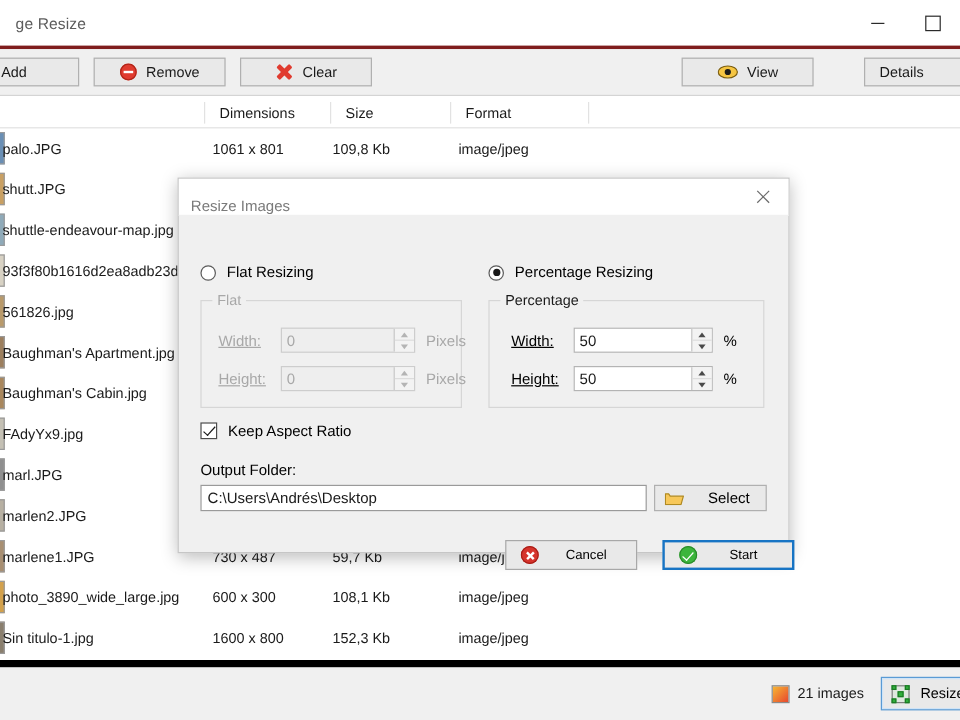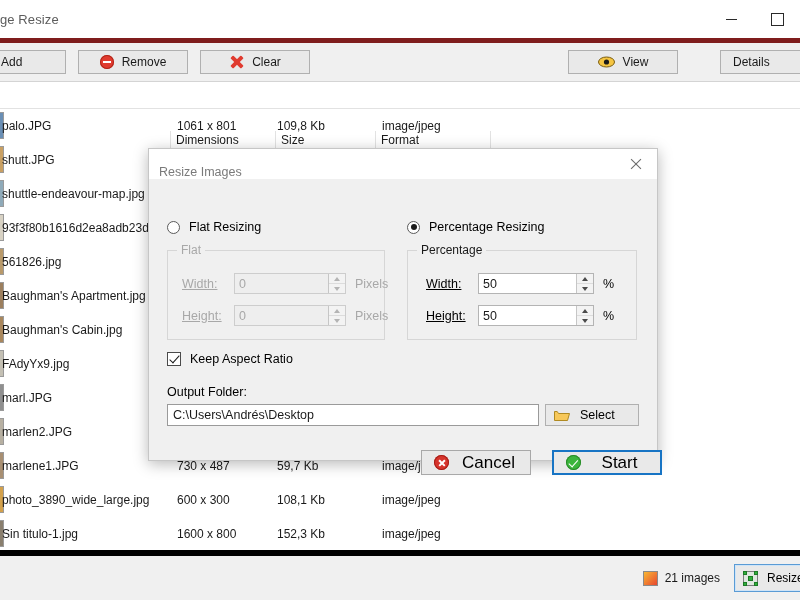--- a/index.html
+++ b/index.html
@@ -26,25 +26,26 @@
     height: 600px;
     background: #f0f0f0;
     display: flex;
     flex-direction: column;
   }
 
   
   #title-bar {
     height: 38px;
     background: #ffffff;
-    border-bottom: 5px solid #7f1d1d;
+    border-bottom: 3px solid #7f1d1d;
     display: flex;
     align-items: center;
     flex: 0 0 auto;
     position: relative;
+    padding-left: 13px;
   }
   #window-title {
     font-size: 13px;
     color: #5c5c5c;
     margin-left: -18px;
     padding-left: 18px;
     white-space: nowrap;
     letter-spacing: 0.1px;
   }
   .win-controls {
@@ -142,26 +143,25 @@
     align-items: center;
     border-bottom: 1px solid #e2e2e2;
     background: #ffffff;
     position: relative;
   }
   .col-head {
     font-size: 12px;
     color: #1a1a1a;
     position: absolute;
     top: 5px;
-    padding-left: 5px;
+    padding-left: 12px;
     border-left: 1px solid #e2e2e2;
     height: 18px;
     line-height: 18px;
     box-sizing: border-box;
-    margin-top: 44px;
   }
   #head-name  { left: -160px; width: 330px; border-left: none; }
   #head-dim   { left: 170px;  width: 105px; }
   #head-size  { left: 275px;  width: 100px; }
   #head-fmt   { left: 375px;  width: 115px; }
   #head-blank { left: 490px;  width: 160px; }
 
   #rows {
     position: relative;
   }
@@ -449,41 +449,41 @@
     padding: 0 5px;
     color: #1a1a1a;
     outline: none;
   }
   #btn-select {
     position: absolute; left: 396px; top: 224px;
     width: 94px; height: 22px;
     background: #e9e9e9;
     border: 1px solid #b0b0b0;
     box-sizing: border-box;
-    display: flex; align-items: center; gap: 10px;
+    display: flex; align-items: center; gap: 20px;
     padding-left: 8px;
     font-size: 12.5px;
     cursor: default;
   }
   .icon-folder {
     width: 16px; height: 12px; position: relative; flex:0 0 auto;
   }
 
   
   .dlg-action {
     position: absolute;
     height: 25px;
     background: #e9e9e9;
     border: 1px solid #a8a8a8;
     box-sizing: border-box;
     display: flex;
     align-items: center;
     gap: 12px;
     padding-left: 12px;
-    font-size: 17px;
+    font-size: 11px;
     cursor: default;
   }
   #btn-cancel { left: 272px; top: 270px; width: 110px; }
   #btn-start  { left: 403px; top: 270px; width: 110px;
                 border: 2px solid #1774c4; }
   .icon-cancel {
     width: 15px; height: 15px; border-radius: 50%;
     background: #d6342c; position: relative; flex:0 0 auto;
     box-shadow: inset 0 0 0 1px #a61d16;
   }

